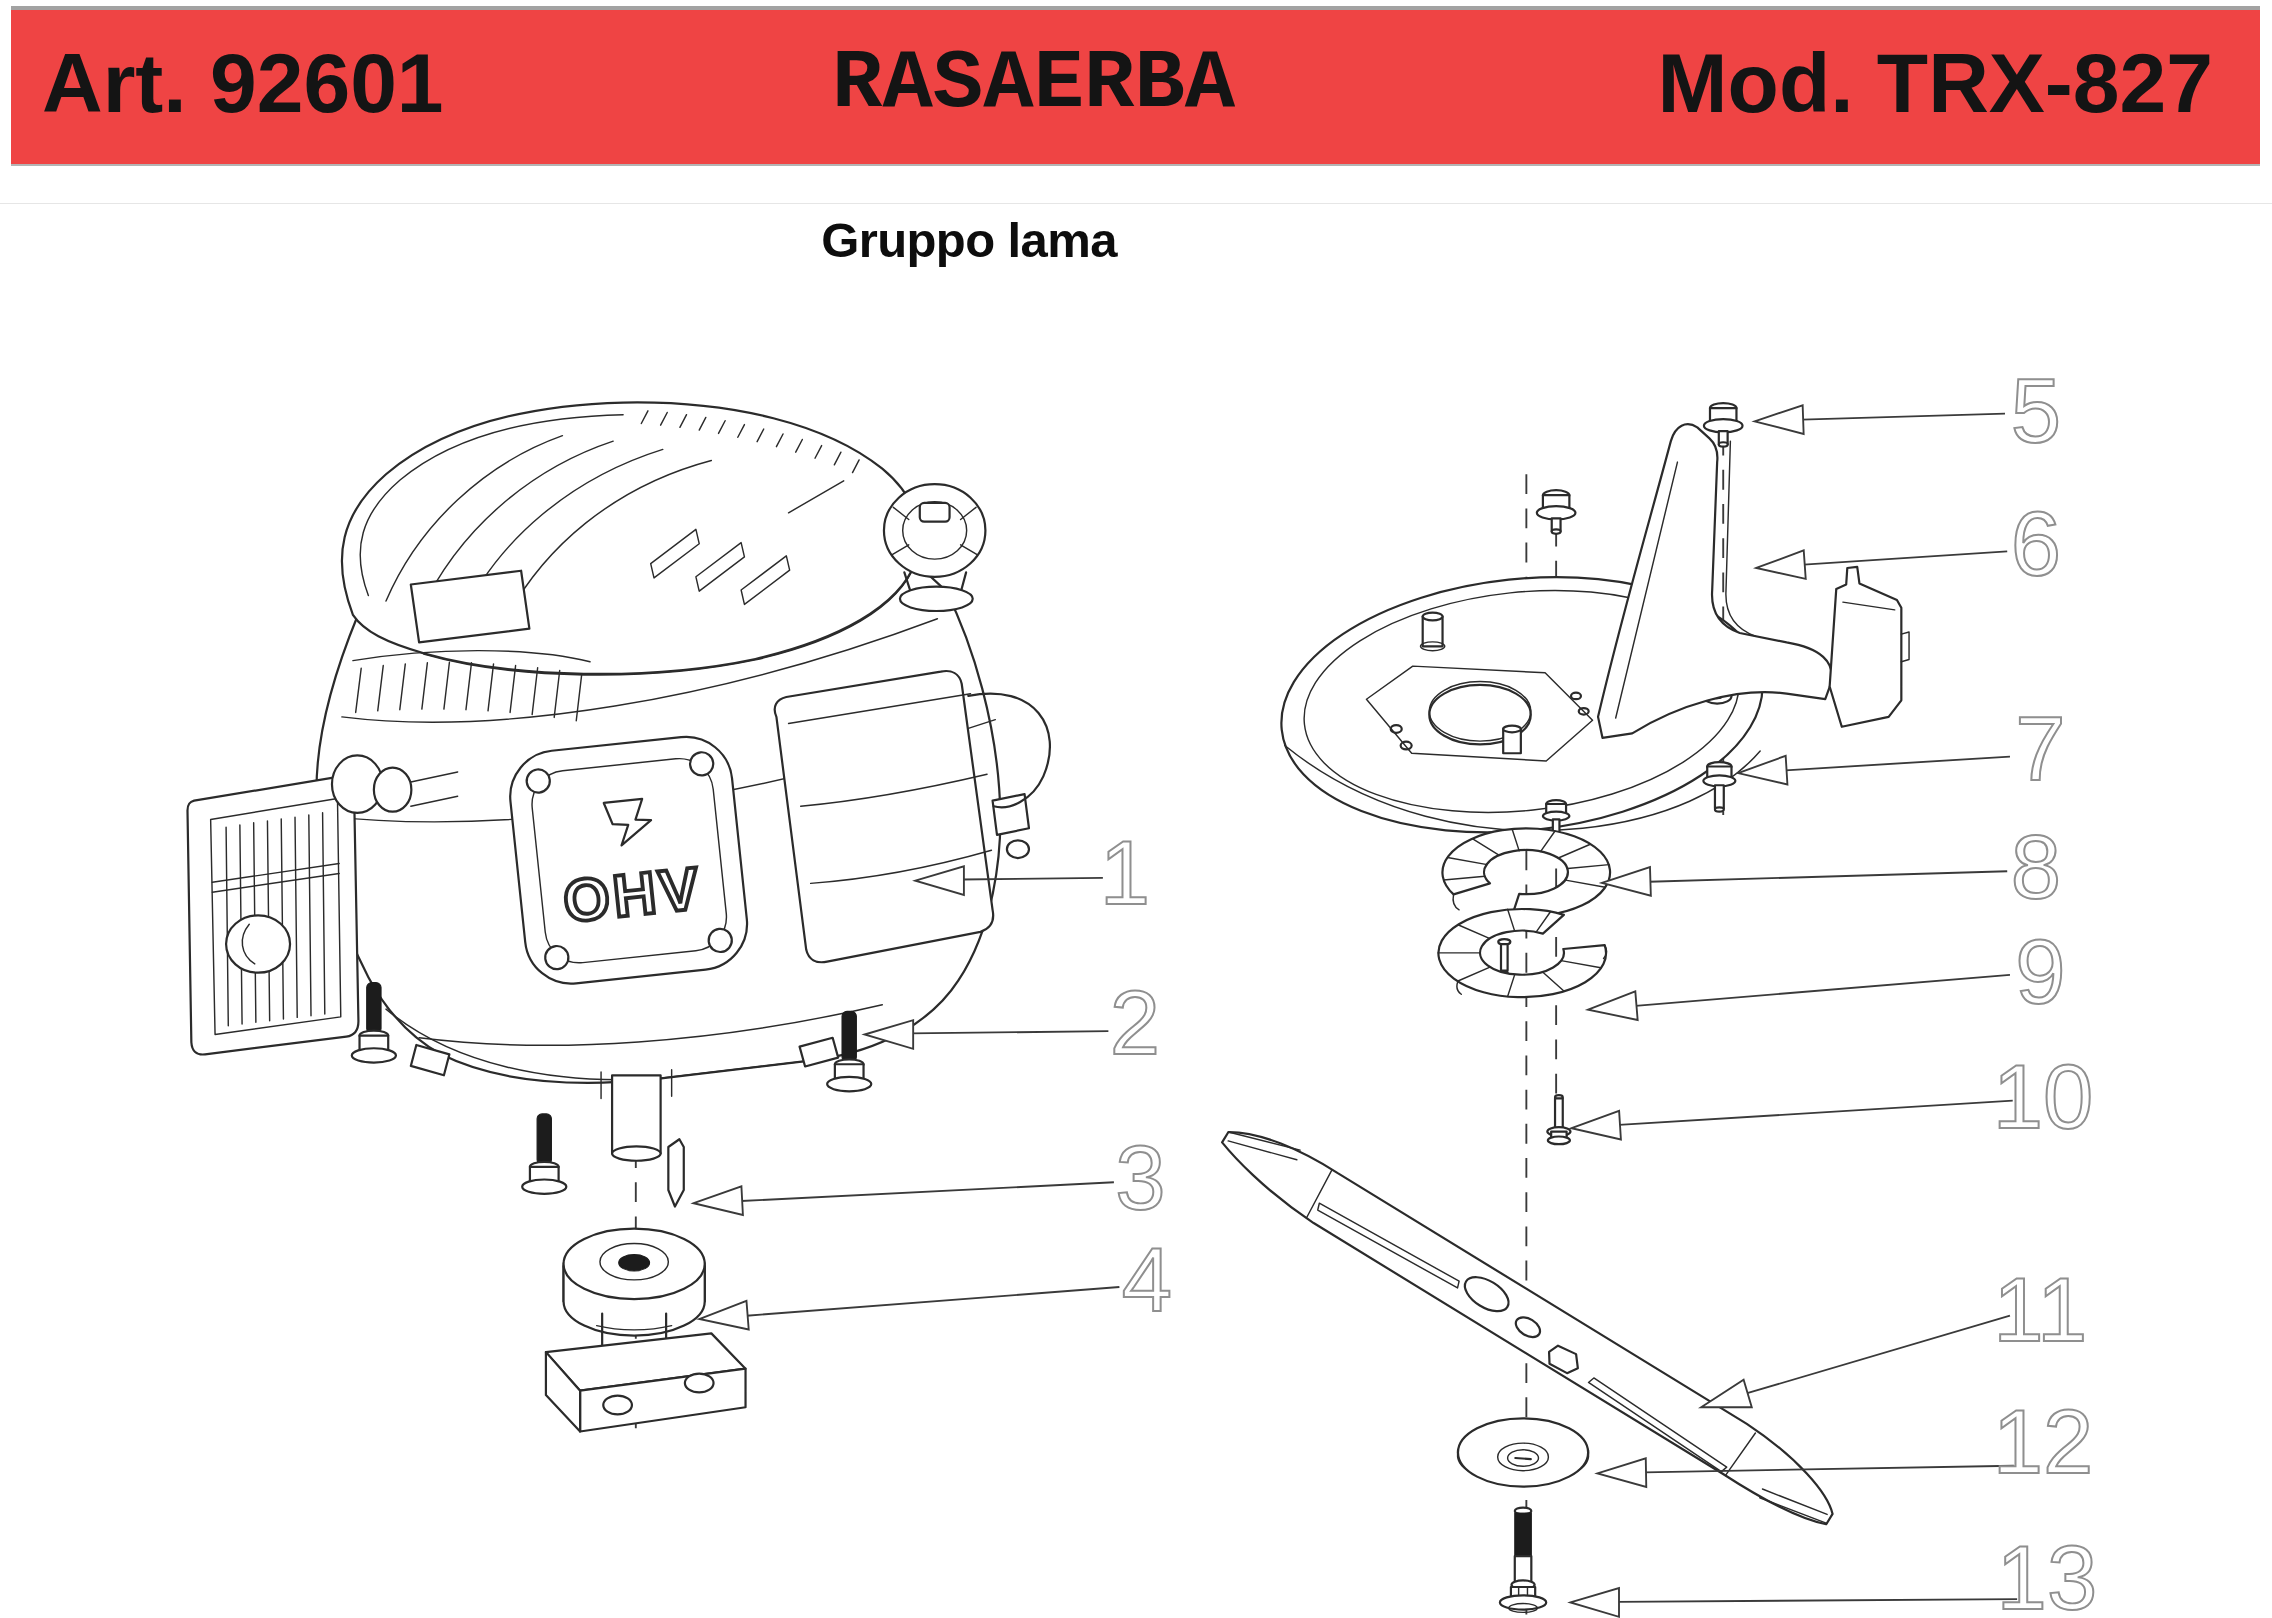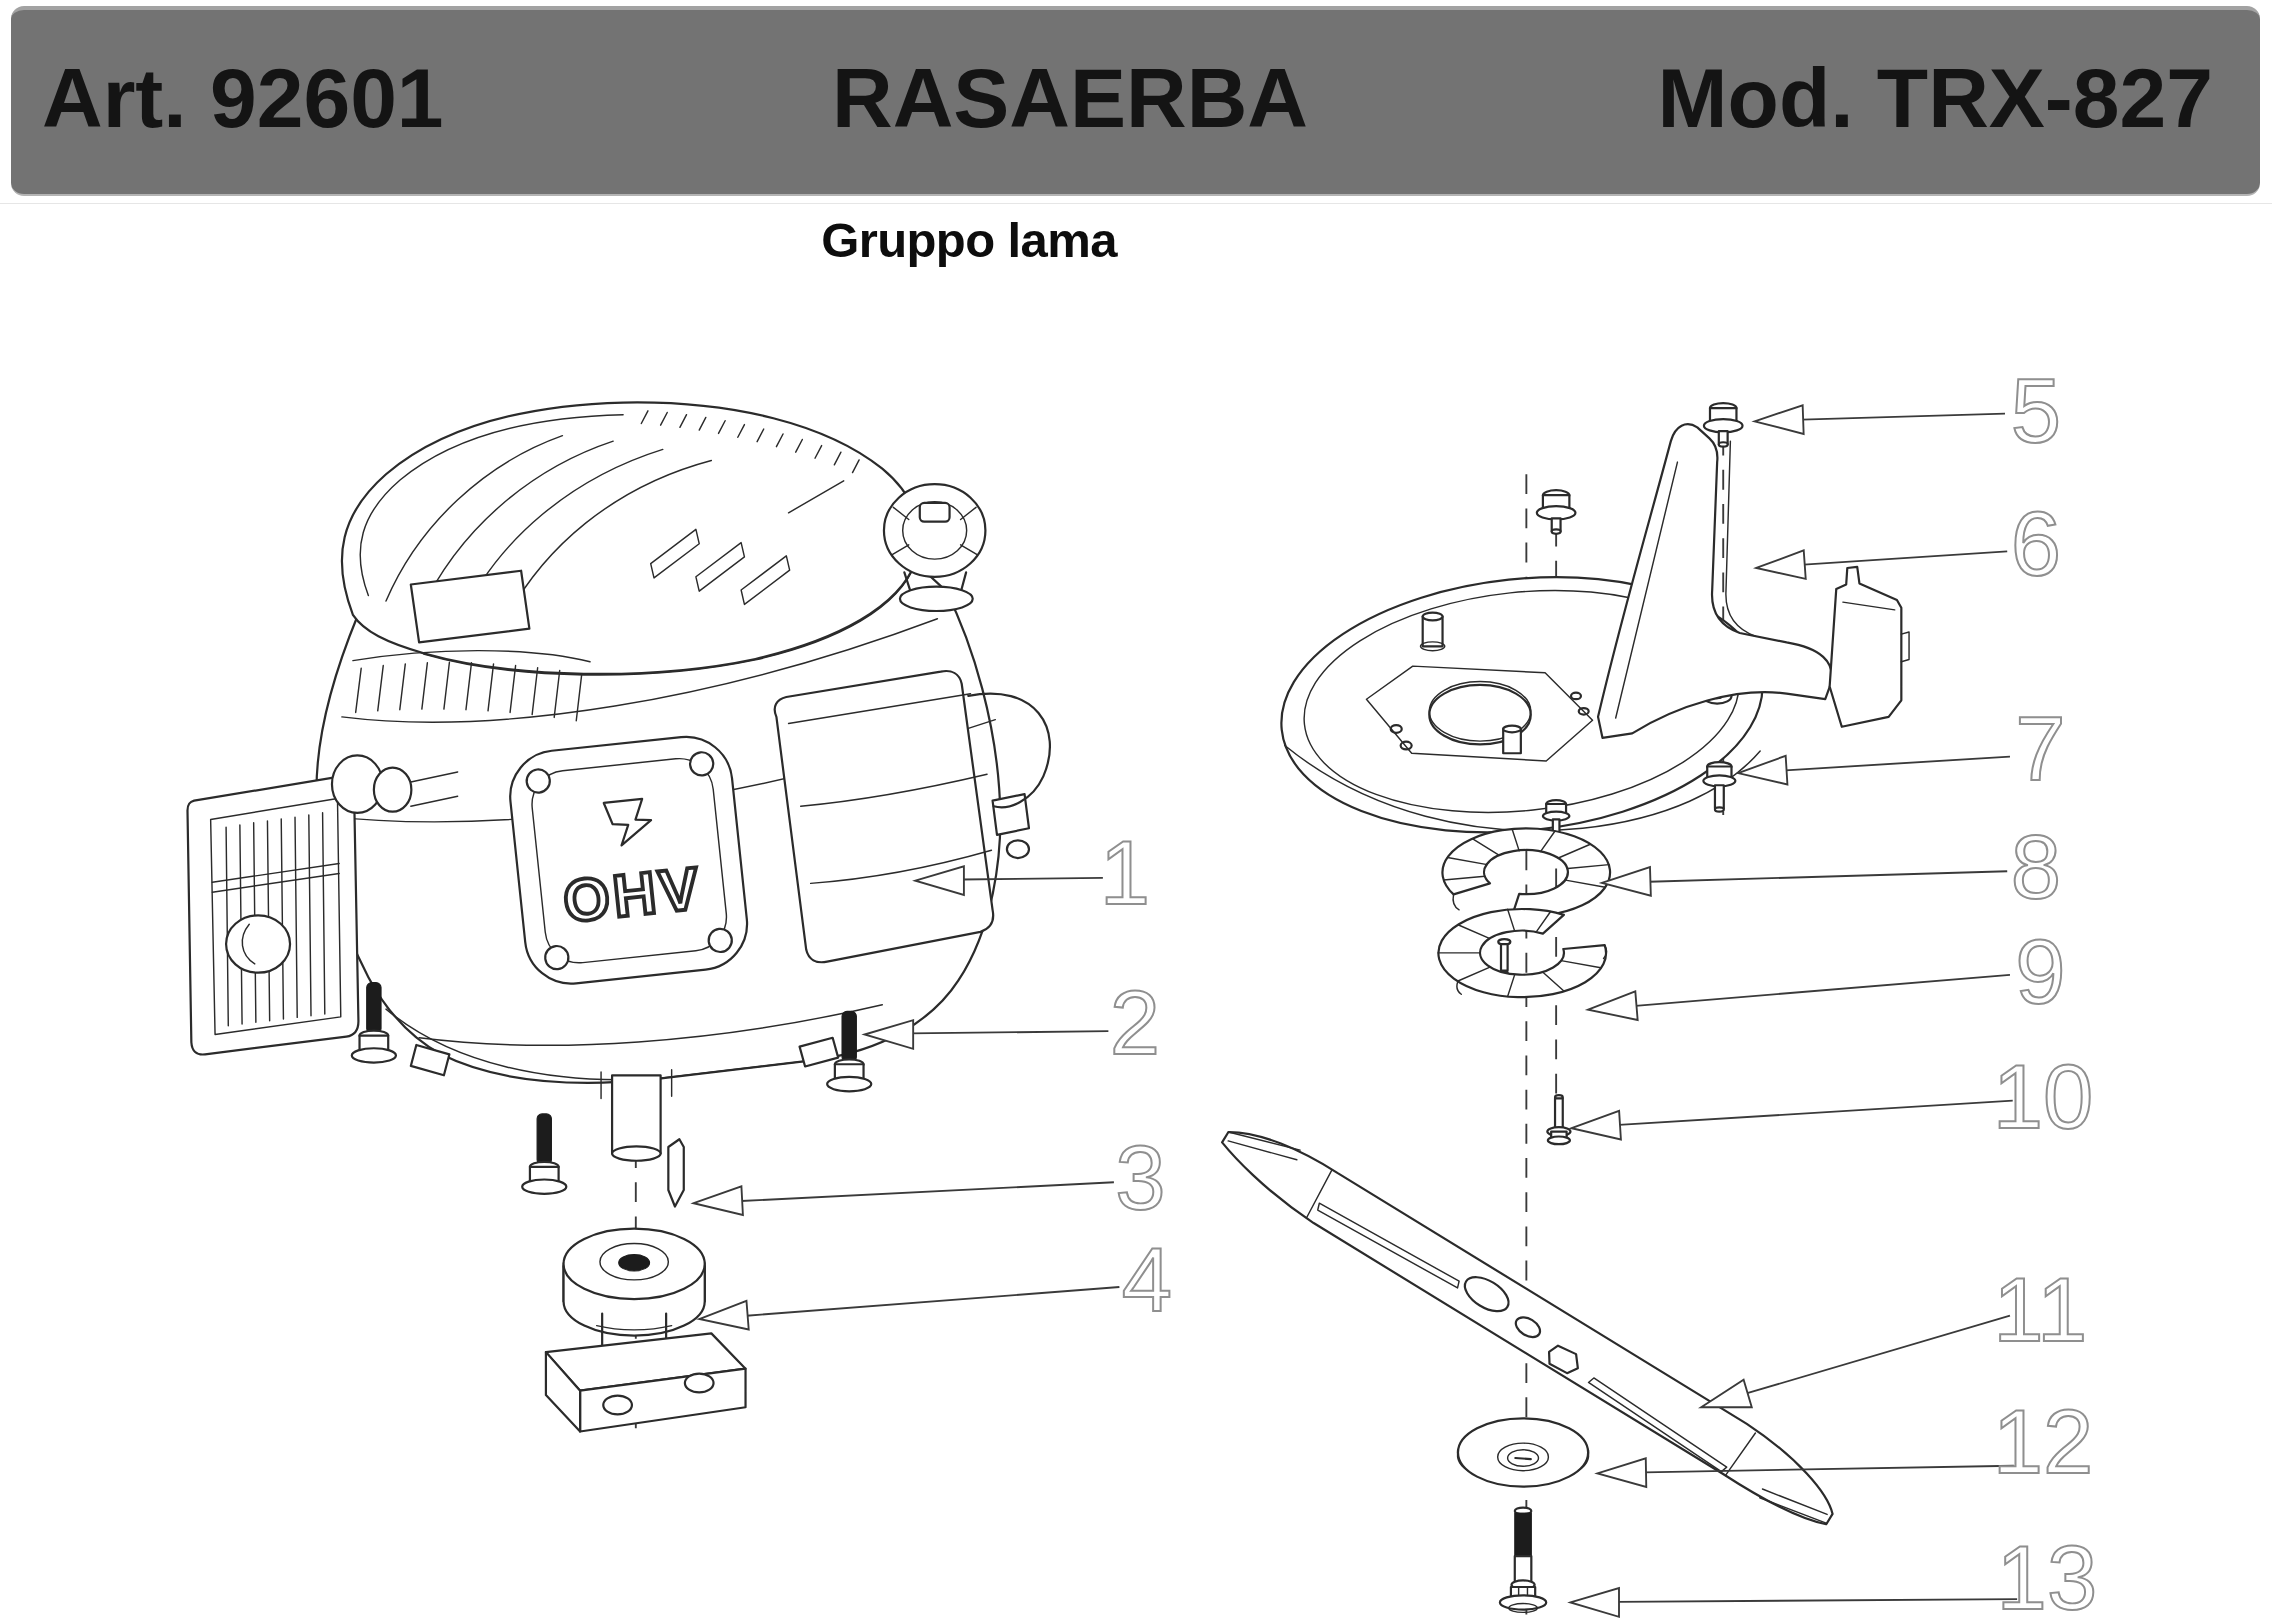--- a/index.html
+++ b/index.html
@@ -1,29 +1,29 @@
 <!DOCTYPE html>
 <html style="font-size:8.8px"><head>
 <meta charset="utf-8">
 <style>
   html,body{margin:0;padding:0;background:#ffffff;}
   body{width:2273px;height:1619px;position:relative;font-family:"Liberation Sans",sans-serif;overflow:hidden;}
 
   
   .header-bar{
-    position:absolute;left:11px;top:5.5px;width:2249px;height:190px;
-    background:#737373;border-top:4.4px solid #a2a2a2;border-bottom:2.8px solid #b4b4b4;
-    box-sizing:border-box;display:flex;align-items:center;border-radius:13px;
+    position:absolute;left:11px;top:5.5px;width:2249px;height:160px;
+    background:#ef4444;border-top:4.4px solid #a2a2a2;border-bottom:2.8px solid #b4b4b4;
+    box-sizing:border-box;display:flex;align-items:center;
   }
   .header-bar .h-text{
     position:absolute;font-weight:bold;font-size:84px;color:#141414;
     letter-spacing:0px;white-space:nowrap;top:50%;transform:translateY(-54%);
   }
   .h-article{left:31px;}
-  .h-title{left:821px;}
+  .h-title{left:821px;font-family:Liberation Mono, monospace;}
   .h-model{right:47px;}
   .header-underline{position:absolute;left:0;top:203px;width:2273px;height:1.1px;background:#e6e6e6;}
 
   
   .subtitle{
     position:absolute;left:0;top:212px;width:1938px;text-align:center;
     font-weight:bold;font-size:49px;color:#0d0d0d;letter-spacing:-0.6px;
   }
 
   

